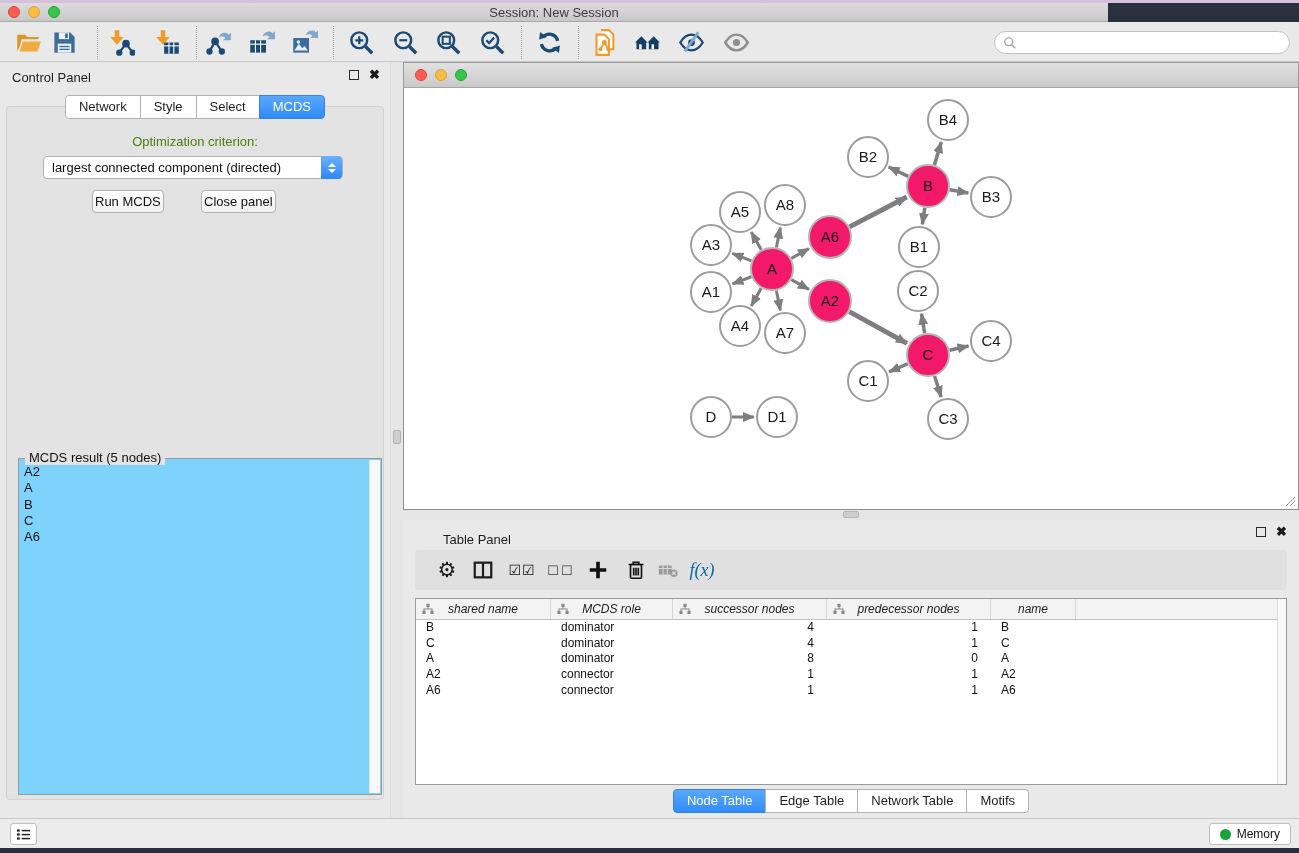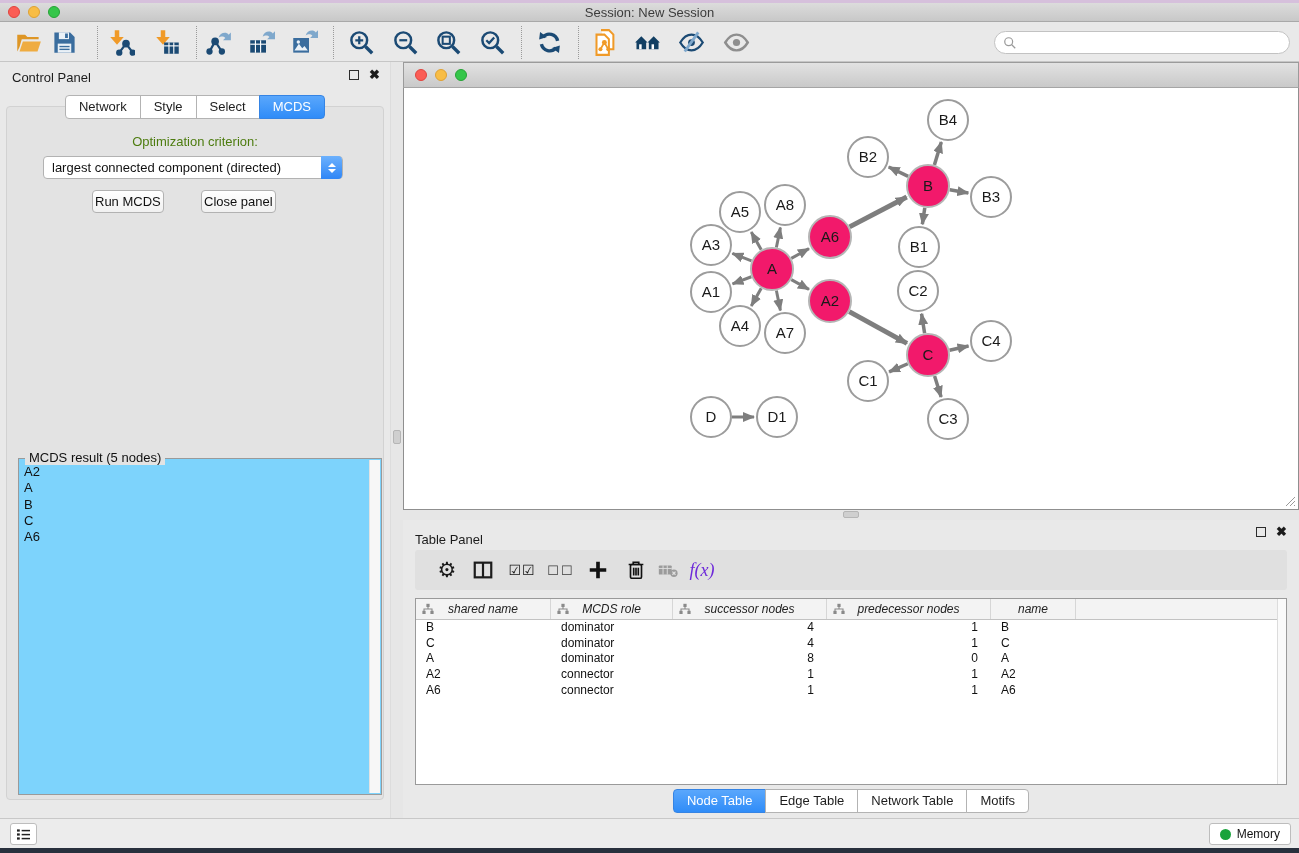--- a/index.html
+++ b/index.html
@@ -1,20 +1,20 @@
 <!DOCTYPE html>
 <html><head>
 <meta charset="utf-8">
 <style>
   * { margin:0; padding:0; box-sizing:border-box; }
   html,body { width:1299px; height:853px; overflow:hidden; font-family:"Liberation Sans", sans-serif; background:#29313f; }
   .abs { position:absolute; }
 
   #top-strip { left:0; top:0; width:1299px; height:3px; background:#d6c0dc; }
-  #titlebar { left:0; top:3px; width:1299px; height:19px; background:linear-gradient(#dcdcdc,#c8c8c8); border-bottom:1px solid #a9a9a9; }
+  #titlebar { left:0; top:3px; width:1108px; height:19px; background:linear-gradient(#dcdcdc,#c8c8c8); border-bottom:1px solid #a9a9a9; }
   #titlebar .title { position:absolute; left:0; right:0; top:2px; text-align:center; font-size:13px; color:#3c3c3c; }
   .lights { position:absolute; display:flex; gap:8px; }
   .light { width:12px; height:12px; border-radius:50%; }
   .light.red { background:#fb5d55; border:1px solid #e0443e; }
   .light.yellow { background:#f8bd45; border:1px solid #dfa133; }
   .light.green { background:#35c64a; border:1px solid #26a336; }
 
   #toolbar { left:0; top:22px; width:1299px; height:40px; background:#e9e9e9; border-bottom:1px solid #c6c6c6; }
   .tb-ic { position:absolute; top:5px; width:30px; height:30px; display:flex; align-items:center; justify-content:center; cursor:pointer; }
   .tb-ic svg { width:27px; height:27px; }
@@ -64,21 +64,21 @@
   #h-splitter { left:403px; top:510px; width:896px; height:10px; background:#e6e6e6; }
 
   
   #table-panel { left:403px; top:520px; width:896px; height:298px; background:#e9e9e9; }
   #tp-toolbar { position:absolute; left:12px; top:30px; width:872px; height:40px; background:#e0e0e0; border-radius:3px; }
   .tp-ic { position:absolute; top:6px; width:30px; height:28px; display:flex; align-items:center; justify-content:center; cursor:pointer; }
   .tp-ic svg { width:22px; height:22px; }
   .gear-txt { font-size:21px; color:#1a1a1a; line-height:22px; }
   .check-txt { font-size:14px; color:#111; letter-spacing:1px; }
   .uncheck-txt { font-size:13px; color:#3a3a3a; letter-spacing:2px; }
-  .fx-txt { font-family:"Liberation Serif", serif; font-style:italic; font-size:18px; color:#6d28d9; }
+  .fx-txt { font-family:"Liberation Serif", serif; font-style:italic; font-size:18px; color:#0369a1; }
   #node-table { position:absolute; left:12px; top:78px; width:872px; height:187px; background:#fff; border:1px solid #9a9a9a; }
   #thead { display:flex; height:21px; background:#f3f3f3; border-bottom:1px solid #c2c2c2;font-style:italic; }
   .th { position:relative; border-right:1px solid #d6d6d6; display:flex; align-items:center; justify-content:center; font-size:12px; color:#222; cursor:pointer; }
   .col-ic { position:absolute; left:6px; top:4px; }
   .col-ic svg { width:12px; height:12px; display:block; }
   .tr { display:flex; height:15.7px; cursor:pointer; }
   .td { font-size:12px; color:#111; padding-left:10px; line-height:15.7px; white-space:nowrap; overflow:hidden; }
   .td.right { text-align:right; padding-left:0; padding-right:13px; }
   #tbl-scroll { position:absolute; right:0px; top:0; width:9px; bottom:0; background:#fafafa; border-left:1px solid #dcdcdc; }
   #tp-tabs { top:269px; left:0; width:896px; justify-content:center; }
@@ -420,21 +420,21 @@
         </g>
       </svg>
   </div>
 </div>
 
 <div id="h-splitter" class="abs">
   <span class="split-handle" style="left:440px; top:1px; width:16px; height:7px;"></span>
 </div>
 
 <div id="table-panel" class="abs">
-  <div class="panel-title" style="top:12px;">Table Panel</div>
+  <div class="panel-title" style="top:12px;margin-left:28px;">Table Panel</div>
   <div class="panel-btns" style="right:12px; top:7px;">
     <span class="float-glyph"></span>
     <span class="close-glyph">✖</span>
   </div>
   <div id="tp-toolbar">
     <span class="tp-ic" style="left:17px">
         <span class="gear-txt">⚙</span>
       </span>
     <span class="tp-ic" style="left:53px">
       <svg viewBox="0 0 24 24">

